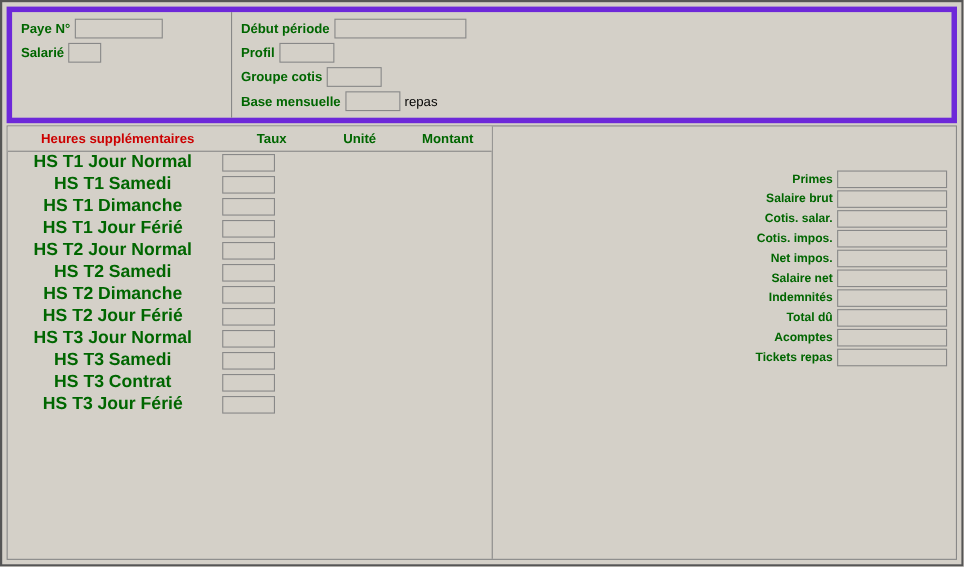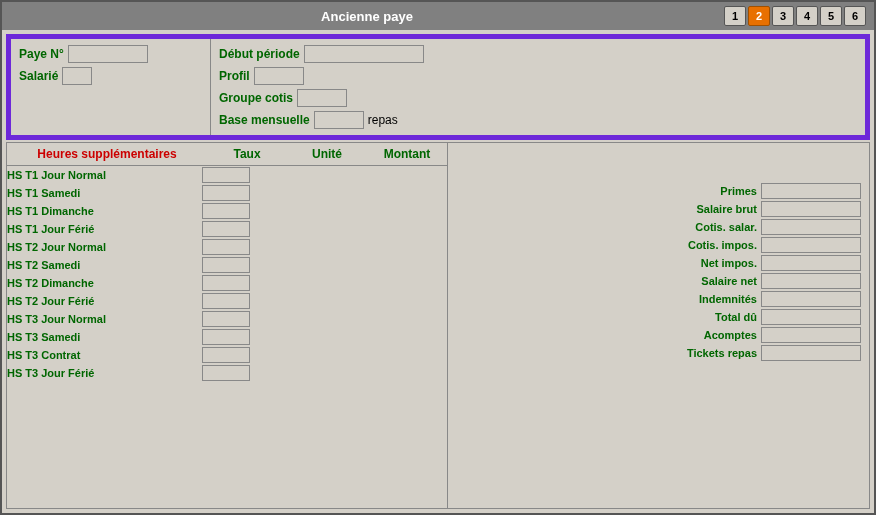--- a/index.html
+++ b/index.html
@@ -163,25 +163,25 @@
       flex: 1;
       overflow: hidden;
     }
     .hs-row {
       display: flex;
       align-items: center;
       padding: 1px 0;
     }
     .hs-row-label {
       width: 195px;
-      text-align: left;
+      text-align: center;
       color: #006600;
       font-weight: bold;
       padding-right: 4px;
-      font-size: 11px;
+      font-size: 16px;
     }
     .hs-row-input {
       width: 50px;
       height: 16px;
       background: #d4d0c8;
       border: 1px solid #888;
       font-size: 10px;
     }
     .right-panel {
       flex: 1;
@@ -246,31 +246,20 @@
     }
     .heures-text {
       color: black;
     }
   </style>
 </head>
 <body>
 
 <div class="window">
 
-  <div class="title-bar">
-    <div class="title-text">Ancienne paye</div>
-    <div class="tab-buttons">
-      <div class="tab-btn">1</div>
-      <div class="tab-btn active">2</div>
-      <div class="tab-btn">3</div>
-      <div class="tab-btn">4</div>
-      <div class="tab-btn">5</div>
-      <div class="tab-btn">6</div>
-    </div>
-  </div>
 
   <div class="content">
 
     <div class="top-section">
 
       <div class="top-left">
         <div class="field-row">
           <span class="field-label">Paye N°</span>
           <input class="field-input input-md" type="text" style="">
         </div>

